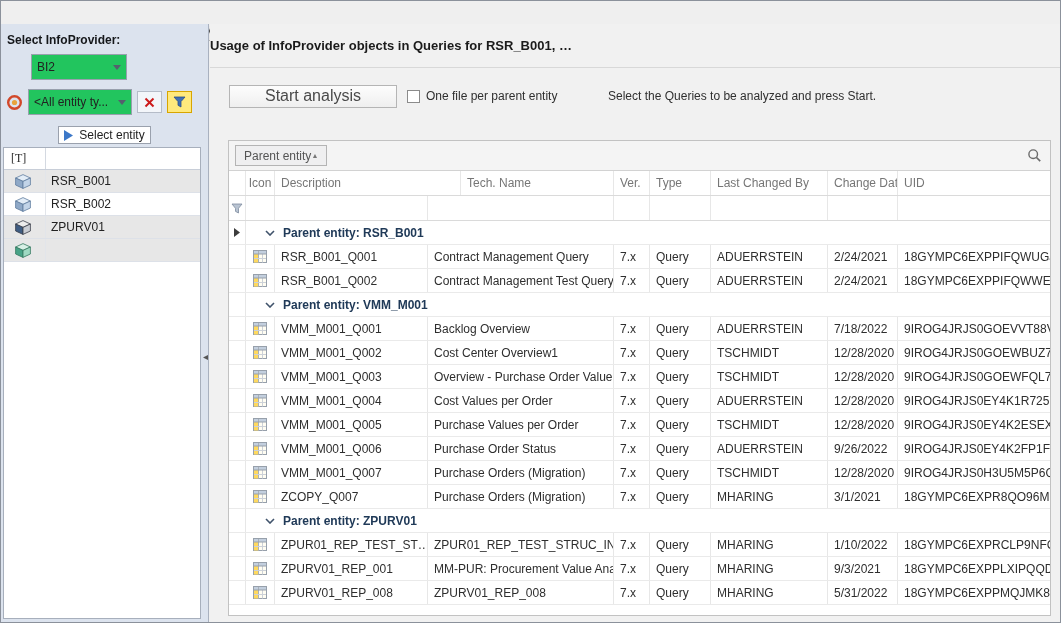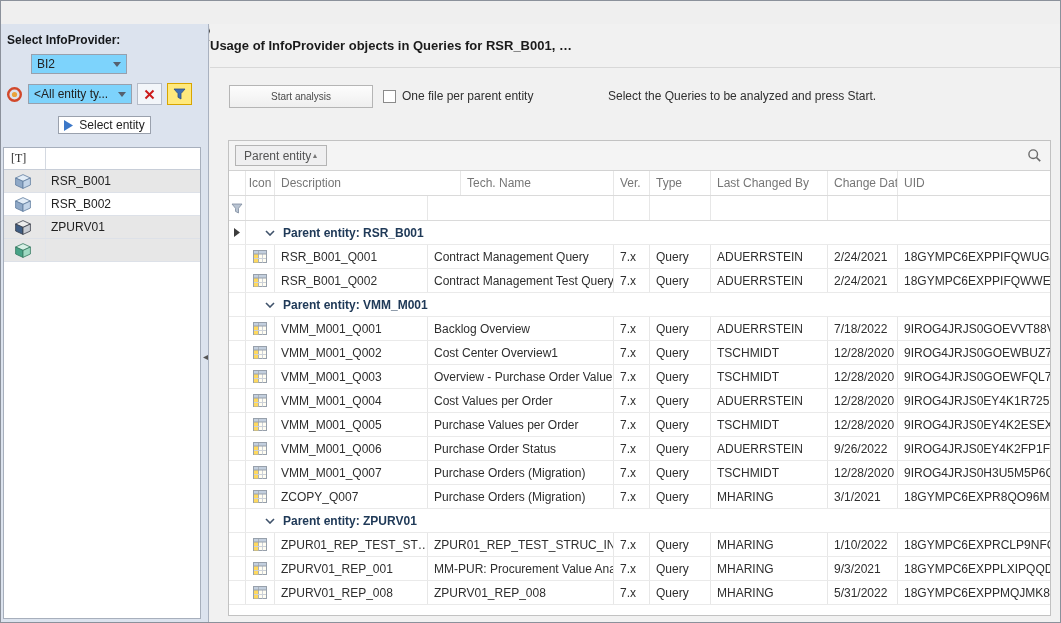--- a/index.html
+++ b/index.html
@@ -14,21 +14,21 @@
   .tabbar{position:absolute;left:0;top:0;right:0;height:40px;background:#efefef;
     border-bottom:1px solid #b7b7b7;display:flex;align-items:flex-end;}
   .tab{display:flex;align-items:center;padding:0 8px;background:#eaeaea;
     border-right:1px solid #c3c3c3;color:#333;cursor:default;}
   .tab.active{background:#ffffff;border-left:1px solid #c3c3c3;margin-left:-1px;}
   .tab-close{margin-left:7px;color:#777;font-size:12px;line-height:12px;}
   
   .sidebar{position:absolute;left:0;top:23px;width:208px;bottom:0;
     background:#dce3ee;border-right:1px solid #a9b1bf;}
   .sp-title{margin:9px 0 0 6px;font-weight:bold;color:#15171a;}
-  .dd{background:#7dd3fc;border:1px solid #98a0ad;height:20px;display:flex;
+  .dd{background:#22c55e;border:1px solid #98a0ad;height:26px;display:flex;
     align-items:center;padding:0 2px 0 5px;}
   .dd-value{flex:1;overflow:hidden;white-space:nowrap;color:#222;}
   .dd-arrow{width:14px;display:flex;justify-content:center;align-items:center;}
   .dd-system{margin:7px 0 0 30px;width:96px;}
   .sp-controls{margin:9px 0 0 5px;display:flex;align-items:center;gap:5px;}
   .dd-entity{width:104px;}
   .tool-btn{width:25px;height:22px;background:#f3f6fa;border:1px solid #b5bcc8;
     display:flex;align-items:center;justify-content:center;padding:0;}
   .tool-btn.yellow{background:#ffe97d;border:1px solid #d8a500;}
   .select-entity-btn{margin:11px 0 0 57px;width:93px;height:18px;background:#fff;
@@ -45,22 +45,22 @@
   .entity-icon{width:42px;border-right:1px solid #e2e5ea;display:flex;align-items:center;
     padding-left:11px;}
   .entity-name{flex:1;display:flex;align-items:center;padding-left:5px;color:#222;}
   .splitter-arrow{position:absolute;left:202px;top:350px;font-size:10px;color:#555;z-index:5;}
   
   .main{position:absolute;left:209px;top:23px;right:0;bottom:0;background:#f1f1f1;}
   .main-title{height:44px;border-bottom:1px solid #d8d8d8;display:flex;align-items:center;
     font-weight:bold;font-size:13px;color:#1b1b1b;}
   .main-toolbar{position:relative;height:40px;margin-top:8px;display:flex;
     align-items:center;padding-left:19px;}
-  .start-btn{width:144px;height:23px;background:linear-gradient(#fdfdfd,#efefef);
-    border:1px solid #b5b5b5;font-family:inherit;font-size:10px;color:#4a4a4a;}
+  .start-btn{width:168px;height:23px;background:linear-gradient(#fdfdfd,#efefef);
+    border:1px solid #b5b5b5;font-family:inherit;font-size:16px;color:#4a4a4a;}
   .checkbox{width:13px;height:13px;background:#fff;border:1px solid #8b8b8b;
     margin-left:10px;display:inline-block;}
   .cb-label{margin-left:6px;color:#2f2f2f;}
   .hint{position:absolute;left:398px;top:50%;transform:translateY(-50%);color:#2f2f2f;}
   .table-panel{position:absolute;left:18px;right:9px;top:116px;bottom:6px;background:#fff;
     border:1px solid #c2c2c2;display:flex;flex-direction:column;overflow:hidden;}
   .group-bar{height:30px;background:#f4f4f4;border-bottom:1px solid #d2d2d2;
     display:flex;align-items:center;padding:0 8px 0 6px;flex:none;}
   .group-chip{height:21px;display:flex;align-items:center;padding:0 8px;
     background:#efeff0;border:1px solid #b4b4b4;color:#555;}

